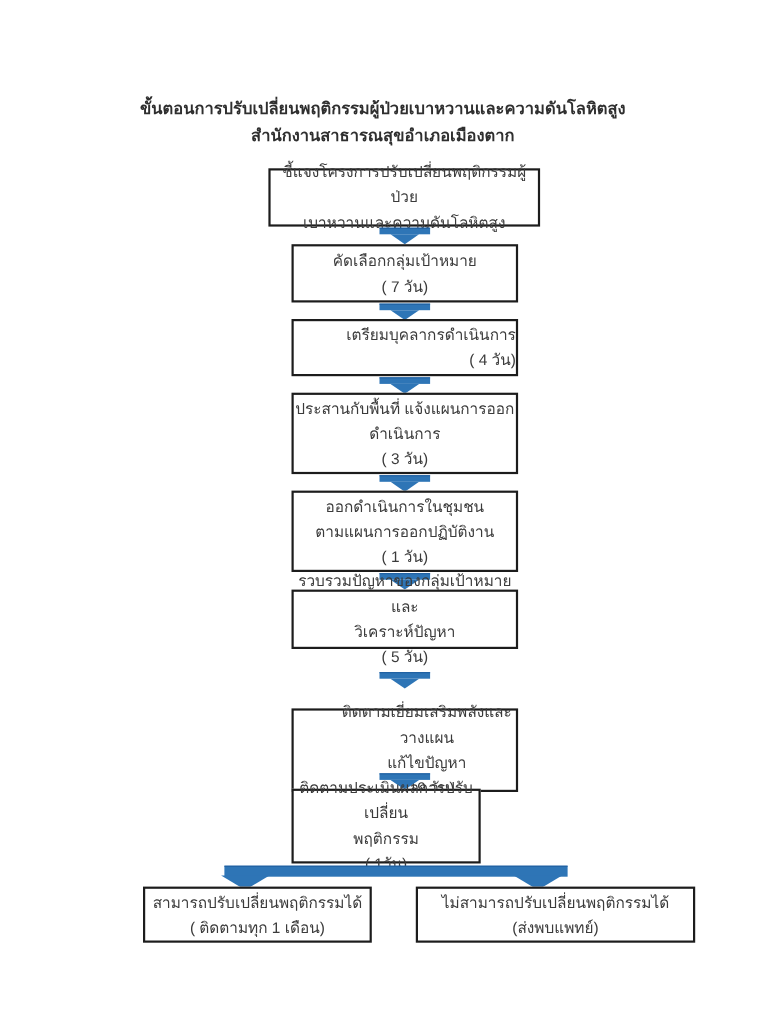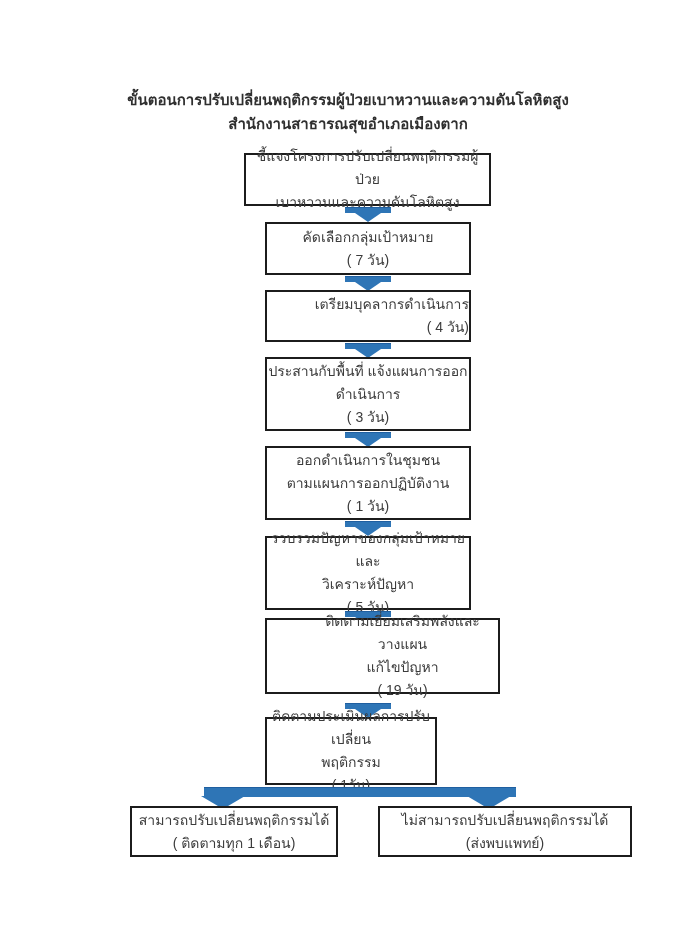--- a/index.html
+++ b/index.html
@@ -134,31 +134,31 @@
   <div class="flowbox" style="left:265px; top:446px; width:206px; height:74px;">
     <div class="line">ออกดำเนินการในชุมชน</div>
     <div class="line">ตามแผนการออกปฏิบัติงาน</div>
     <div class="line">( 1 วัน)</div>
   </div>
   <div class="down-arrow" style="left:345px; top:521px;">
     <div class="stem"></div>
     <div class="tri"></div>
   </div>
 
-  <div class="flowbox" style="left:265px; top:536px; width:206px; height:74px;">
+  <div class="flowbox" style="left:265px; top:536px; width:206px; height:54px;">
     <div class="line">รวบรวมปัญหาของกลุ่มเป้าหมายและ</div>
     <div class="line">วิเคราะห์ปัญหา</div>
     <div class="line">( 5 วัน)</div>
   </div>
   <div class="down-arrow" style="left:345px; top:611px;">
     <div class="stem"></div>
     <div class="tri"></div>
   </div>
 
-  <div class="flowbox" style="left:265px; top:618px; width:235px; height:76px;padding-left:40px;">
+  <div class="flowbox" style="left:265px; top:644px; width:206px; height:76px;padding-left:40px;">
     <div class="line">ติดตามเยี่ยมเสริมพลังและวางแผน</div>
     <div class="line">แก้ไขปัญหา</div>
     <div class="line">( 19 วัน)</div>
   </div>
   <div class="down-arrow" style="left:345px; top:703px;">
     <div class="stem"></div>
     <div class="tri"></div>
   </div>
 
   <div class="flowbox" style="left:265px; top:717px; width:172px; height:68px;">

